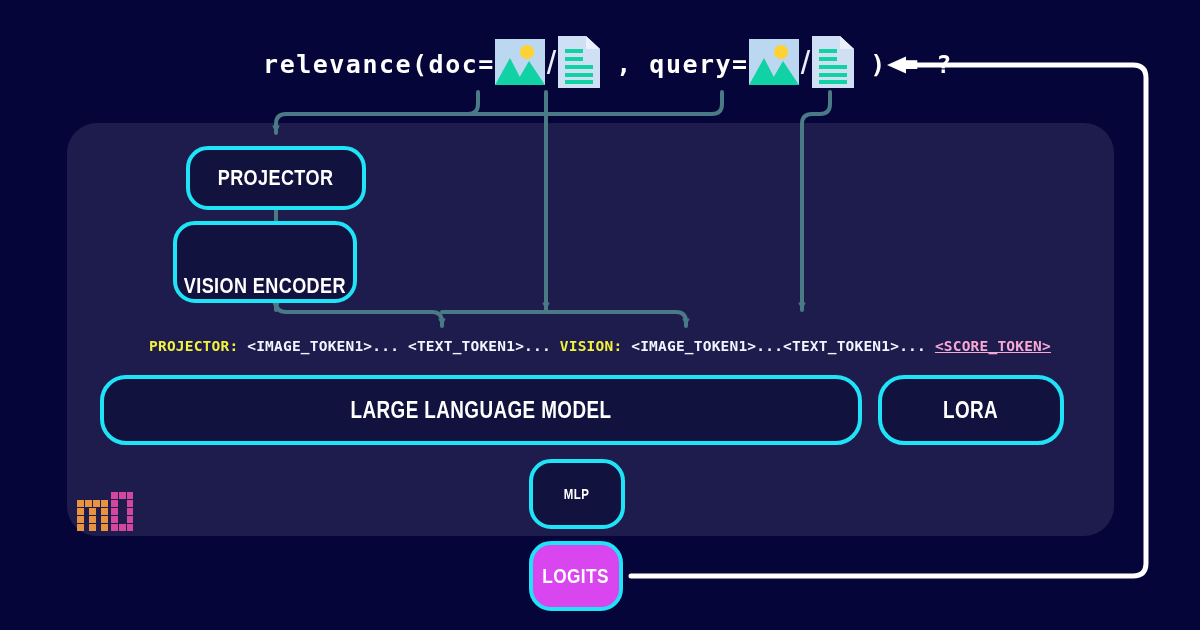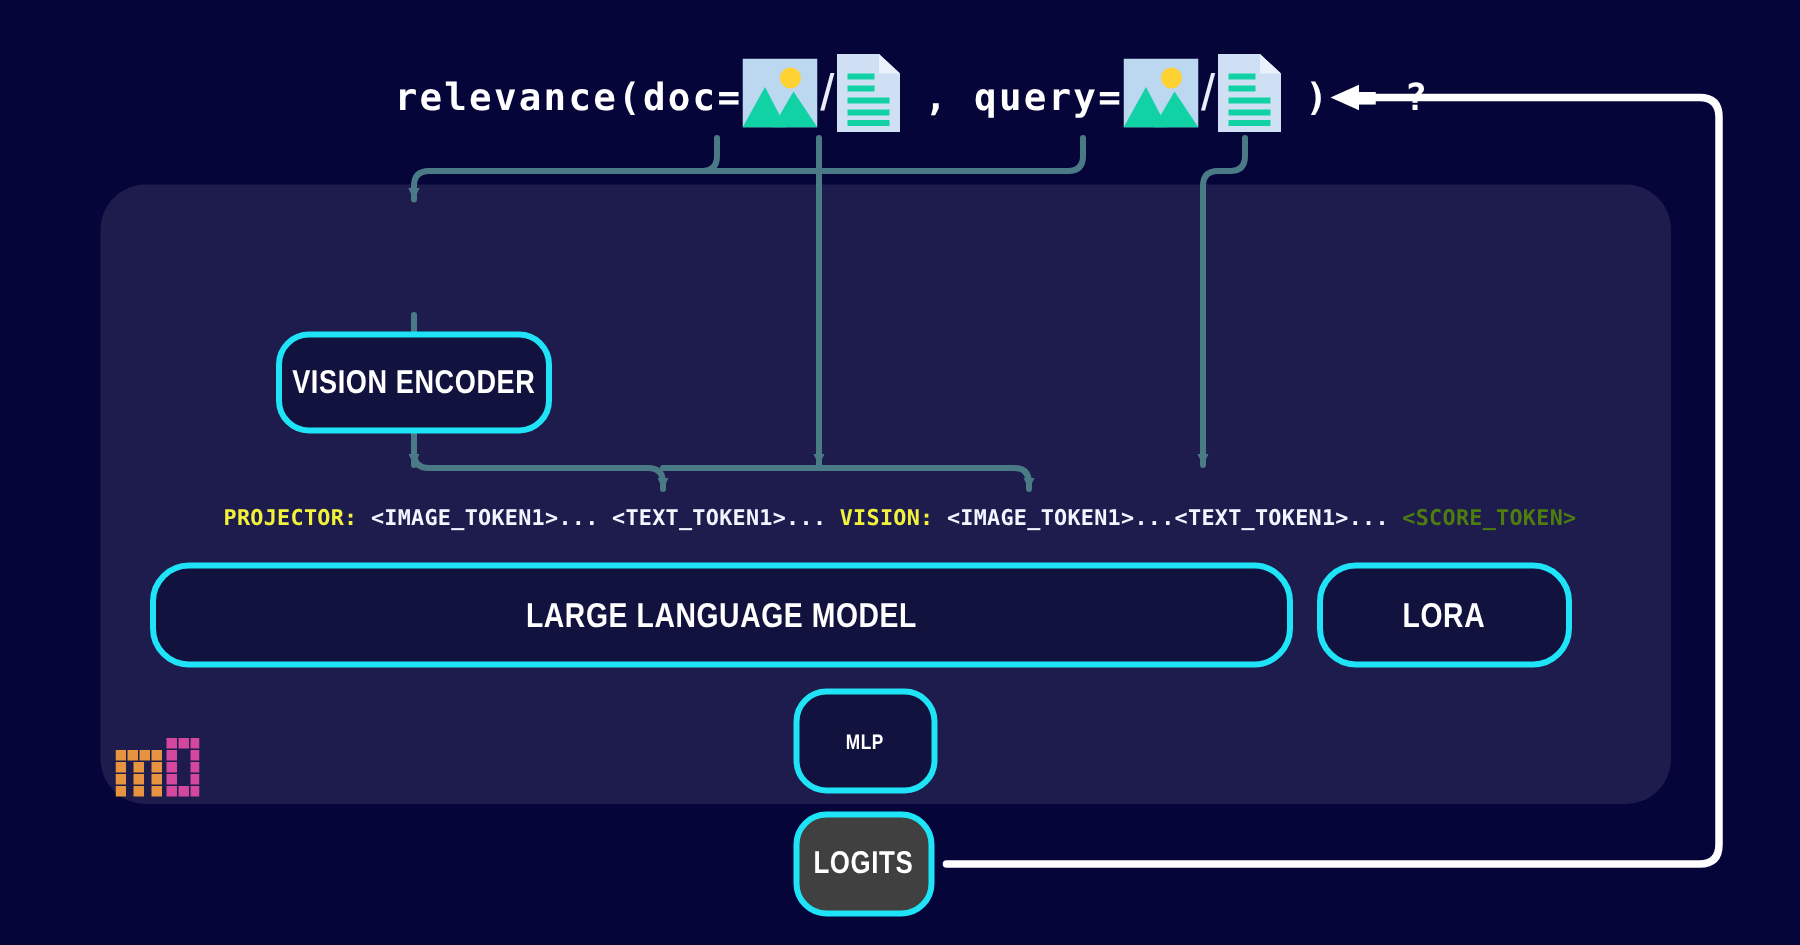--- a/index.html
+++ b/index.html
@@ -81,42 +81,42 @@
     z-index: 5;
     text-align: center;
   }
   .node span {
     transform: scaleX(0.82);
     display: inline-block;
     white-space: nowrap;
   }
 
   #node-projector      { left:186px; top:146px;  width:180px; height:64px;  font-size:22px; }
-  #node-vision-encoder { left:184px; top:221px;  width:184px; height:68px;  font-size:22px; }
+  #node-vision-encoder { left:173px; top:221px;  width:184px; height:82px;  font-size:22px;align-items:flex-end; }
   #node-llm            { left:100px; top:375px;  width:762px; height:70px;  font-size:23px; border-radius:26px;}
-  #node-lora           { left:878px; top:375px;  width:170px; height:70px;  font-size:23px; border-radius:26px;}
+  #node-lora           { left:878px; top:375px;  width:186px; height:70px;  font-size:23px; border-radius:26px;}
   #node-mlp            { left:529px; top:459px;  width:96px;  height:70px;  font-size:14px; }
-  #node-logits         { left:529px; top:541px;  width:94px;  height:70px;  font-size:21px; background:#404040;}
+  #node-logits         { left:529px; top:541px;  width:94px;  height:70px;  font-size:21px; background:#d946ef;}
 
   
   .tokenline {
     position: absolute;
     left: 0; top: 338px;
     width: 1200px;
     text-align: center;
     font-family: "DejaVu Sans Mono", monospace;
     font-weight: bold;
     font-size: 14.5px;
     letter-spacing: 0.2px;
     white-space: nowrap;
     z-index: 5;
   }
   .tk-label { color: #f2f23c; }
   .tk-token { color: #f2f4ff; }
-  .tk-score { color: #4d7c0f; }
+  .tk-score { color: #f9a8d4; text-decoration: underline; }
 
   
   .logo {
     position: absolute;
     left: 77px; top: 486px;
     z-index: 5;
   }
 </style>
 </head>
 <body>
@@ -198,20 +198,23 @@
         <rect x="7" y="21" width="18" height="4" fill="#11d2a5"></rect>
         <rect x="7" y="29" width="28" height="4" fill="#11d2a5"></rect>
         <rect x="7" y="37" width="28" height="4" fill="#11d2a5"></rect>
         <rect x="7" y="44" width="28" height="4" fill="#11d2a5"></rect>
       </svg>
     </span>
 
     <span class="code">) = ?</span>
   </div>
 
+  <div class="node" id="node-projector">
+    <span>PROJECTOR</span>
+  </div>
 
   <div class="node" id="node-vision-encoder">
     <span>VISION ENCODER</span>
   </div>
 
   <div class="node" id="node-llm">
     <span>LARGE LANGUAGE MODEL</span>
   </div>
 
   <div class="node" id="node-lora">

